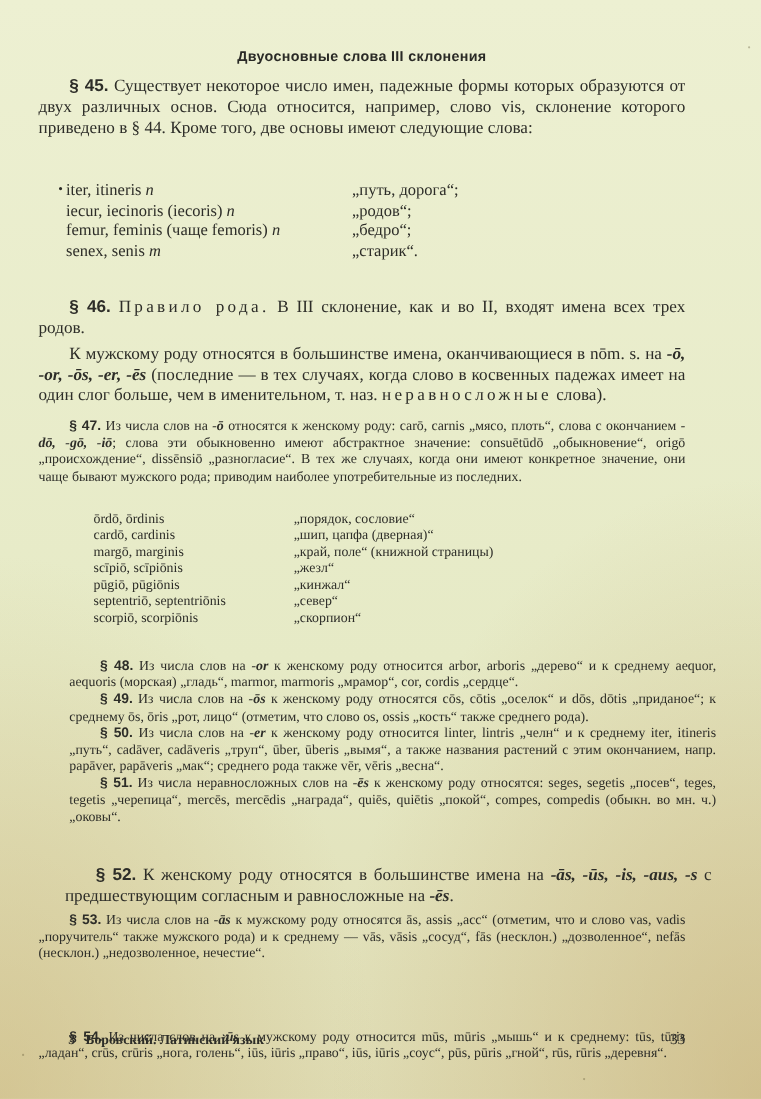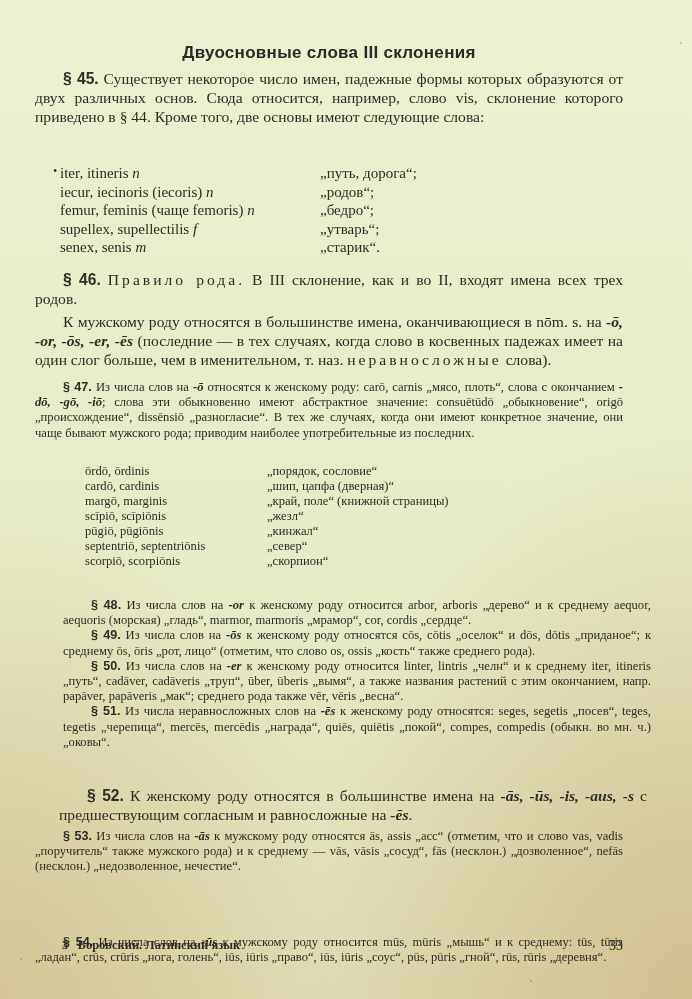--- a/index.html
+++ b/index.html
@@ -10,21 +10,21 @@
         radial-gradient(ellipse at 100% 100%, rgba(196,168,110,0.55) 0%, rgba(196,168,110,0) 40%),
         radial-gradient(ellipse at 0% 100%, rgba(200,175,115,0.5) 0%, rgba(200,175,115,0) 35%),
         linear-gradient(to bottom, #edf0d2 0%, #e6eac6 60%, #dfdcb4 100%);
       color: #2d2d28;
       font-family: "Liberation Serif", "DejaVu Serif", serif;
     }
     .page { position: absolute; left: 35px; top: 0; width: 588px; }
     .running-head {
       position: absolute; top: 43px; left: 0; width: 588px; text-align: center;
       font-family: "Liberation Sans", "DejaVu Sans", sans-serif;
-      font-weight: bold; font-size: 17px; letter-spacing: 0.3px; color: #2a2a26;
+      font-weight: bold; font-size: 13px; letter-spacing: 0.3px; color: #2a2a26;
     }
     .big { font-size: 15.6px; line-height: 19px; text-align: justify; }
     .small { font-size: 12.6px; line-height: 15.2px; text-align: justify; }
     p { margin: 0; text-indent: 28px; }
     .sec { font-weight: bold; font-family: "Liberation Sans", "DejaVu Sans", sans-serif; }
     .sp { letter-spacing: 3px; }
     .it { font-style: italic; font-weight: bold; }
     .block { position: absolute; left: 0; width: 588px; }
     table.words { border-collapse: collapse; }
     table.words td { padding: 0; vertical-align: top; white-space: nowrap; }
@@ -56,24 +56,20 @@
             <td style="width:260px;"><span>iter, itineris</span> <span class="gl">n</span></td>
             <td>„путь, дорога“;</td>
           </tr>
       <tr>
             <td><span>iecur, iecinoris (iecoris)</span> <span class="gl">n</span></td>
             <td>„родов“;</td>
           </tr>
       <tr>
             <td><span>femur, feminis (чаще femoris)</span> <span class="gl">n</span></td>
             <td>„бедро“;</td>
-          </tr>
-      <tr>
-            <td><span>supellex, supellectilis</span> <span class="gl">f</span></td>
-            <td>„утварь“;</td>
           </tr>
       <tr>
             <td><span>senex, senis</span> <span class="gl">m</span></td>
             <td>„старик“.</td>
           </tr>
     </tbody>
       </table>
   </div>
 
   <div class="block big" style="top:270px;">

